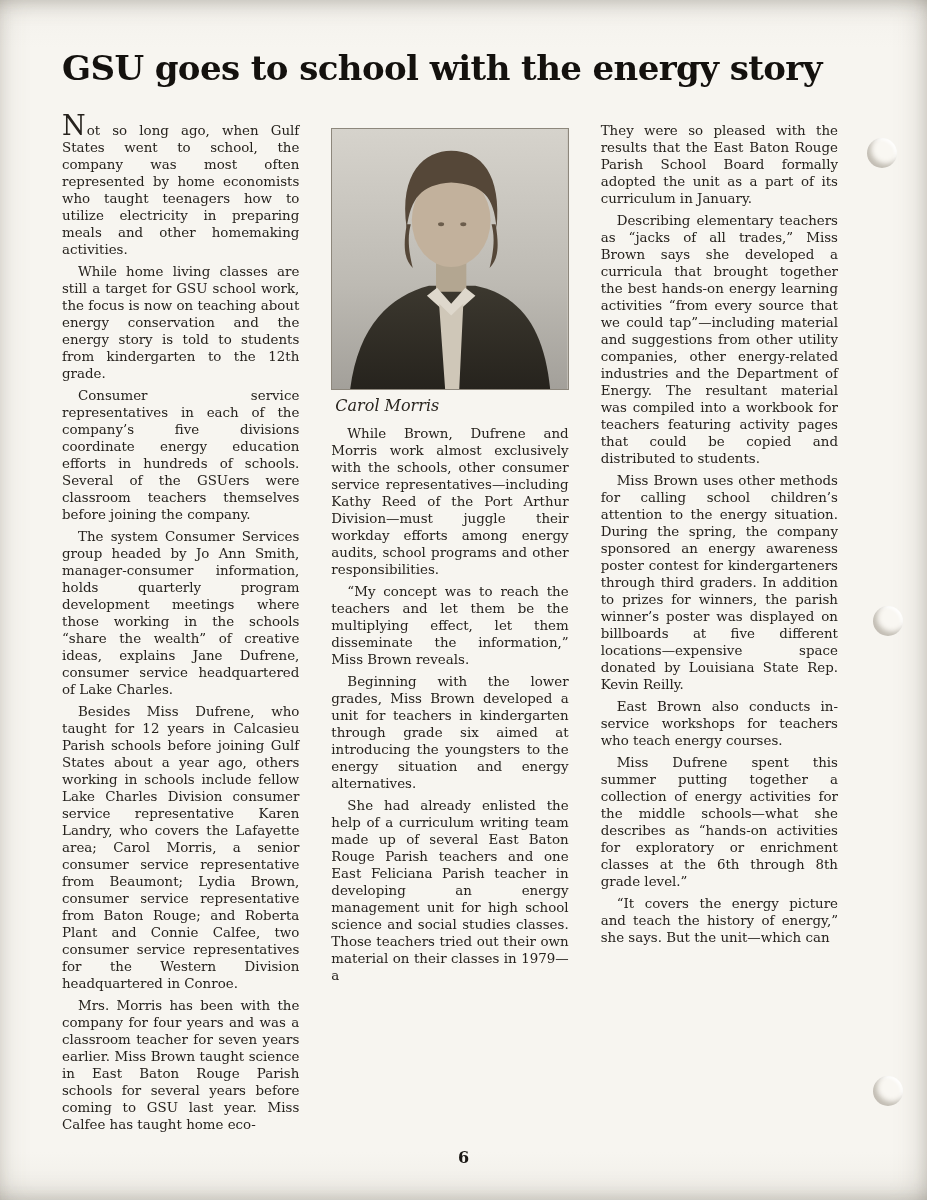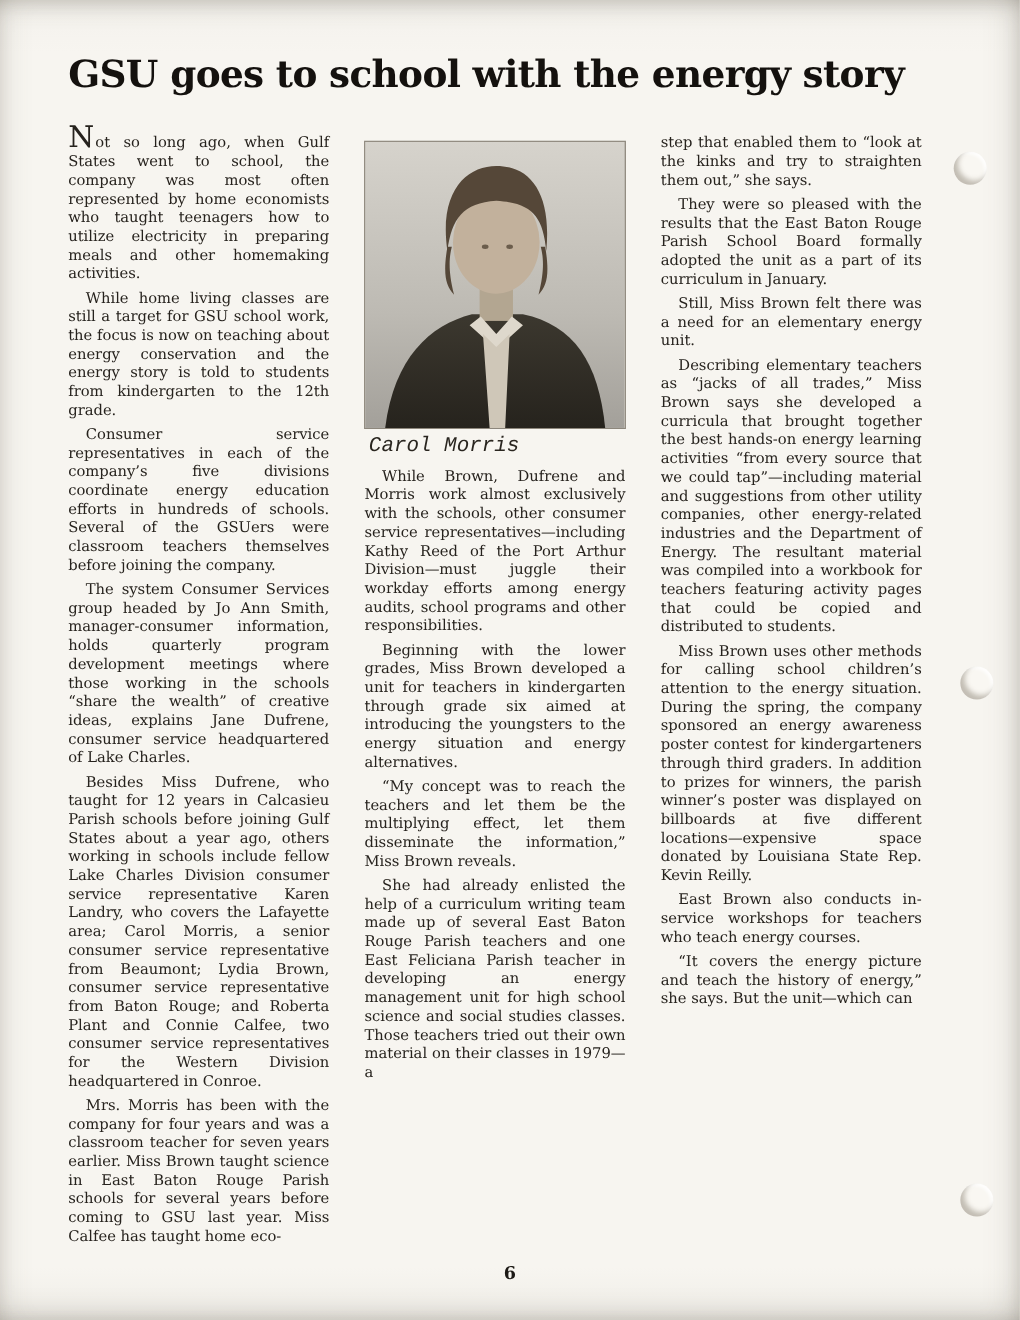--- a/index.html
+++ b/index.html
@@ -44,23 +44,22 @@
   }
   figure { margin:6px 0 0; }
   .photo {
     width:100%; height:262px;
     border:1px solid #8d877c;
     background:#c9c5bd;
     overflow:hidden;
   }
   .photo svg { display:block; width:100%; height:100%; }
   figcaption {
-    font-style:italic; font-size:19px; color:#2a2620;
+    font-style:italic; font-size:16px; color:#2a2620;
     margin:7px 0 11px 4px;
-    font-family:Liberation Mono, monospace;
   }
   .page-number {
     position:absolute; left:0; right:0; top:1148px;
     text-align:center; font-weight:bold; font-size:16px; color:#1c1915;
   }
   .hole {
     position:absolute; width:30px; height:30px; border-radius:50%;
     right:24px;
     background:#f9f7f2;
     box-shadow:
@@ -120,33 +119,32 @@
             <path d="M106 176 L112 262 L126 262 L130 176 L118 188 Z" fill="#cfc7b8"></path>
             <ellipse cx="108" cy="96" rx="3" ry="2" fill="#6b5d4c"></ellipse>
             <ellipse cx="130" cy="96" rx="3" ry="2" fill="#6b5d4c"></ellipse>
           </svg>
         </div>
         <figcaption>Carol Morris</figcaption>
       </figure>
 
       <div>
           <p>While Brown, Dufrene and Morris work almost exclusively with the schools, other consumer service representatives—including Kathy Reed of the Port Arthur Division—must juggle their workday efforts among energy audits, school programs and other responsibilities.</p>
+          <p>“My concept was to reach the teachers and let them be the multiplying effect, let them disseminate the information,” Miss Brown reveals.</p>
           <p>Beginning with the lower grades, Miss Brown developed a unit for teachers in kindergarten through grade six aimed at introducing the youngsters to the energy situation and energy alternatives.</p>
-          <p>“My concept was to reach the teachers and let them be the multiplying effect, let them disseminate the information,” Miss Brown reveals.</p>
           <p>She had already enlisted the help of a curriculum writing team made up of several East Baton Rouge Parish teachers and one East Feliciana Parish teacher in developing an energy management unit for high school science and social studies classes. Those teachers tried out their own material on their classes in 1979—a</p>
         </div>
     </div>
 
     <div class="col no-indent-first">
-        <p>step that enabled them to “look at the kinks and try to straighten them out,” she says.</p>
         <p>They were so pleased with the results that the East Baton Rouge Parish School Board formally adopted the unit as a part of its curriculum in January.</p>
-        <p>Still, Miss Brown felt there was a need for an elementary energy unit.</p>
         <p>Describing elementary teachers as “jacks of all trades,” Miss Brown says she developed a curricula that brought together the best hands-on energy learning activities “from every source that we could tap”—including material and suggestions from other utility companies, other energy-related industries and the Department of Energy. The resultant material was compiled into a workbook for teachers featuring activity pages that could be copied and distributed to students.</p>
         <p>Miss Brown uses other methods for calling school children’s attention to the energy situation. During the spring, the company sponsored an energy awareness poster contest for kindergarteners through third graders. In addition to prizes for winners, the parish winner’s poster was displayed on billboards at five different locations—expensive space donated by Louisiana State Rep. Kevin Reilly.</p>
         <p>East Brown also conducts in-service workshops for teachers who teach energy courses.</p>
+        <p>Miss Dufrene spent this summer putting together a collection of energy activities for the middle schools—what she describes as “hands-on activities for exploratory or enrichment classes at the 6th through 8th grade level.”</p>
         <p>“It covers the energy picture and teach the history of energy,” she says. But the unit—which can</p>
       </div>
 
   </div>
 
   <div class="page-number">6</div>
 
 </div>
 
 </body></html>

